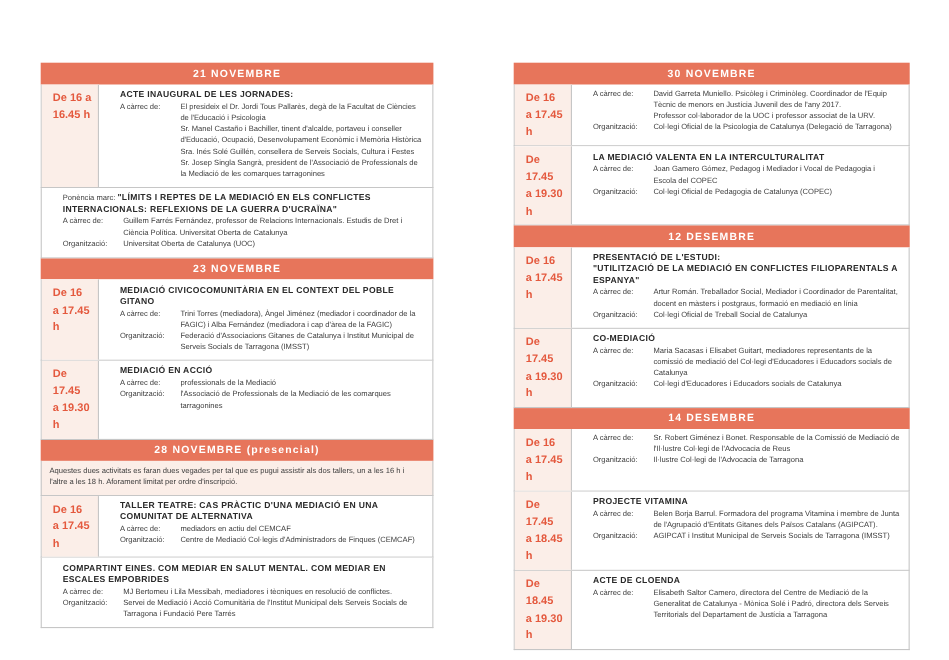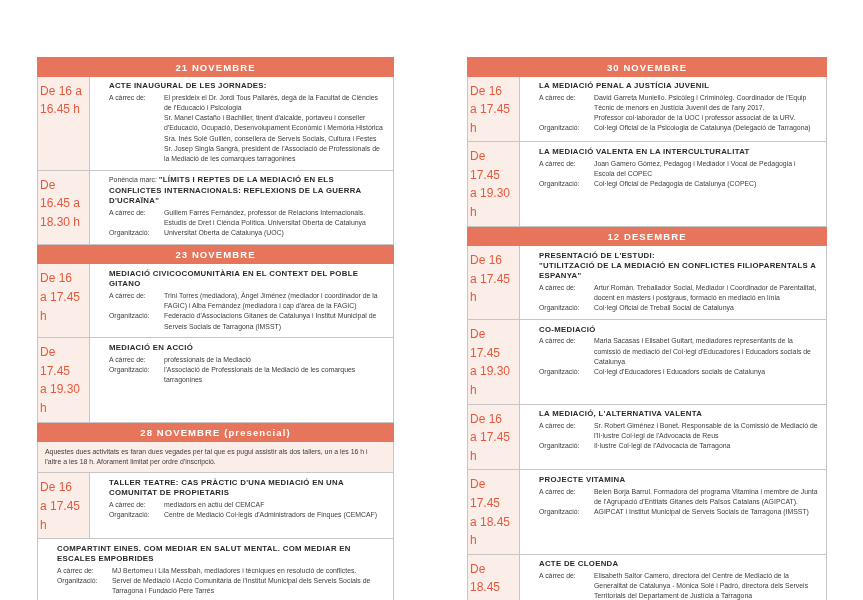--- a/index.html
+++ b/index.html
@@ -34,23 +34,23 @@
   }
   .event-row{
     display:flex;align-items:stretch;
     border:1px solid var(--border);border-top:none;
     background:#ffffff;
   }
   .time-cell{
     flex:0 0 52px;width:52px;
     background:var(--time-bg);
     border-right:1px solid var(--border);
-    color:var(--time-text);font-weight:normal;
-    font-size:12px;line-height:1.55;
-    padding:5px 2px 4px 2px;
+    color:var(--time-text);font-weight:bold;
+    font-size:10px;line-height:1.55;
+    padding:5px 2px 4px 10px;
     white-space:pre-line;
   }
   .content-cell{
     flex:1;min-width:0;
     padding:4px 8px 5.5px 7px;
     font-size:6.9px;line-height:1.48;margin-left:12px;
   }
   .event-title{
     font-weight:bold;color:var(--title-text);
     font-size:7.8px;line-height:1.32;letter-spacing:0.3px;
@@ -82,22 +82,20 @@
               <div class="line-body">
                 <div class="entry">El presideix el Dr. Jordi Tous Pallarès, degà de la Facultat de Ciències de l'Educació i Psicologia</div>
                 <div class="entry">Sr. Manel Castaño i Bachiller, tinent d'alcalde, portaveu i conseller d'Educació, Ocupació, Desenvolupament Econòmic i Memòria Històrica</div>
                 <div class="entry">Sra. Inés Solé Guillén, consellera de Serveis Socials, Cultura i Festes</div>
                 <div class="entry">Sr. Josep Singla Sangrà, president de l'Associació de Professionals de la Mediació de les comarques tarragonines</div>
               </div>
             </div>
           </div>
         </div>
         <div class="event-row">
-          <div class="time-cell">De 16.45 a
-18.30 h</div>
           <div class="content-cell">
             <div class="event-title"><span class="title-prefix">Ponència marc: </span><span class="title-main">"LÍMITS I REPTES DE LA MEDIACIÓ EN ELS CONFLICTES INTERNACIONALS: REFLEXIONS DE LA GUERRA D'UCRAÏNA"</span></div>
             <div class="label-line">
               <span class="line-label">A càrrec de:</span>
               <div class="line-body">
                 <div class="entry">Guillem Farrés Fernández, professor de Relacions Internacionals. Estudis de Dret i Ciència Política. Universitat Oberta de Catalunya</div>
               </div>
             </div>
             <div class="label-line">
               <span class="line-label">Organització:</span>
@@ -143,21 +141,21 @@
           </div>
         </div>
       </section>
       <section class="section">
         <div class="section-header">28 NOVEMBRE (presencial)</div>
         <div class="note">Aquestes dues activitats es faran dues vegades per tal que es pugui assistir als dos tallers, un a les 16 h i l'altre a les 18 h. Aforament limitat per ordre d'inscripció.</div>
         <div class="event-row">
           <div class="time-cell">De 16
 a 17.45 h</div>
           <div class="content-cell">
-            <div class="event-title"><span class="title-main">TALLER TEATRE: CAS PRÀCTIC D'UNA MEDIACIÓ EN UNA COMUNITAT DE PROPIETARIS</span></div>
+            <div class="event-title"><span class="title-main">TALLER TEATRE: CAS PRÀCTIC D'UNA MEDIACIÓ EN UNA COMUNITAT DE ALTERNATIVA</span></div>
             <div class="label-line">
               <span class="line-label">A càrrec de:</span>
               <div class="line-body">
                 <div class="entry">mediadors en actiu del CEMCAF</div>
               </div>
             </div>
             <div class="label-line">
               <span class="line-label">Organització:</span>
               <div class="line-body">Centre de Mediació Col·legis d'Administradors de Finques (CEMCAF)</div>
             </div>
@@ -180,21 +178,20 @@
         </div>
       </section>
     </div>
   <div class="col" id="col-right">
       <section class="section">
         <div class="section-header">30 NOVEMBRE</div>
         <div class="event-row">
           <div class="time-cell">De 16
 a 17.45 h</div>
           <div class="content-cell">
-            <div class="event-title"><span class="title-main">LA MEDIACIÓ PENAL A JUSTÍCIA JUVENIL</span></div>
             <div class="label-line">
               <span class="line-label">A càrrec de:</span>
               <div class="line-body">
                 <div class="entry">David Garreta Muniello. Psicòleg i Criminòleg. Coordinador de l'Equip Tècnic de menors en Justícia Juvenil des de l'any 2017.</div>
                 <div class="entry">Professor col·laborador de la UOC i professor associat de la URV.</div>
               </div>
             </div>
             <div class="label-line">
               <span class="line-label">Organització:</span>
               <div class="line-body">Col·legi Oficial de la Psicologia de Catalunya (Delegació de Tarragona)</div>
@@ -251,25 +248,25 @@
               </div>
             </div>
             <div class="label-line">
               <span class="line-label">Organització:</span>
               <div class="line-body">Col·legi d'Educadores i Educadors socials de Catalunya</div>
             </div>
           </div>
         </div>
       </section>
       <section class="section">
-        <div class="event-row">
-          <div class="time-cell">De 16
-a 17.45 h</div>
-          <div class="content-cell">
-            <div class="event-title"><span class="title-main">LA MEDIACIÓ, L'ALTERNATIVA VALENTA</span></div>
+        <div class="section-header">14 DESEMBRE</div>
+        <div class="event-row">
+          <div class="time-cell">De 16
+a 17.45 h</div>
+          <div class="content-cell">
             <div class="label-line">
               <span class="line-label">A càrrec de:</span>
               <div class="line-body">
                 <div class="entry">Sr. Robert Giménez i Bonet. Responsable de la Comissió de Mediació de l'Il·lustre Col·legi de l'Advocacia de Reus</div>
               </div>
             </div>
             <div class="label-line">
               <span class="line-label">Organització:</span>
               <div class="line-body">Il·lustre Col·legi de l'Advocacia de Tarragona</div>
             </div>

